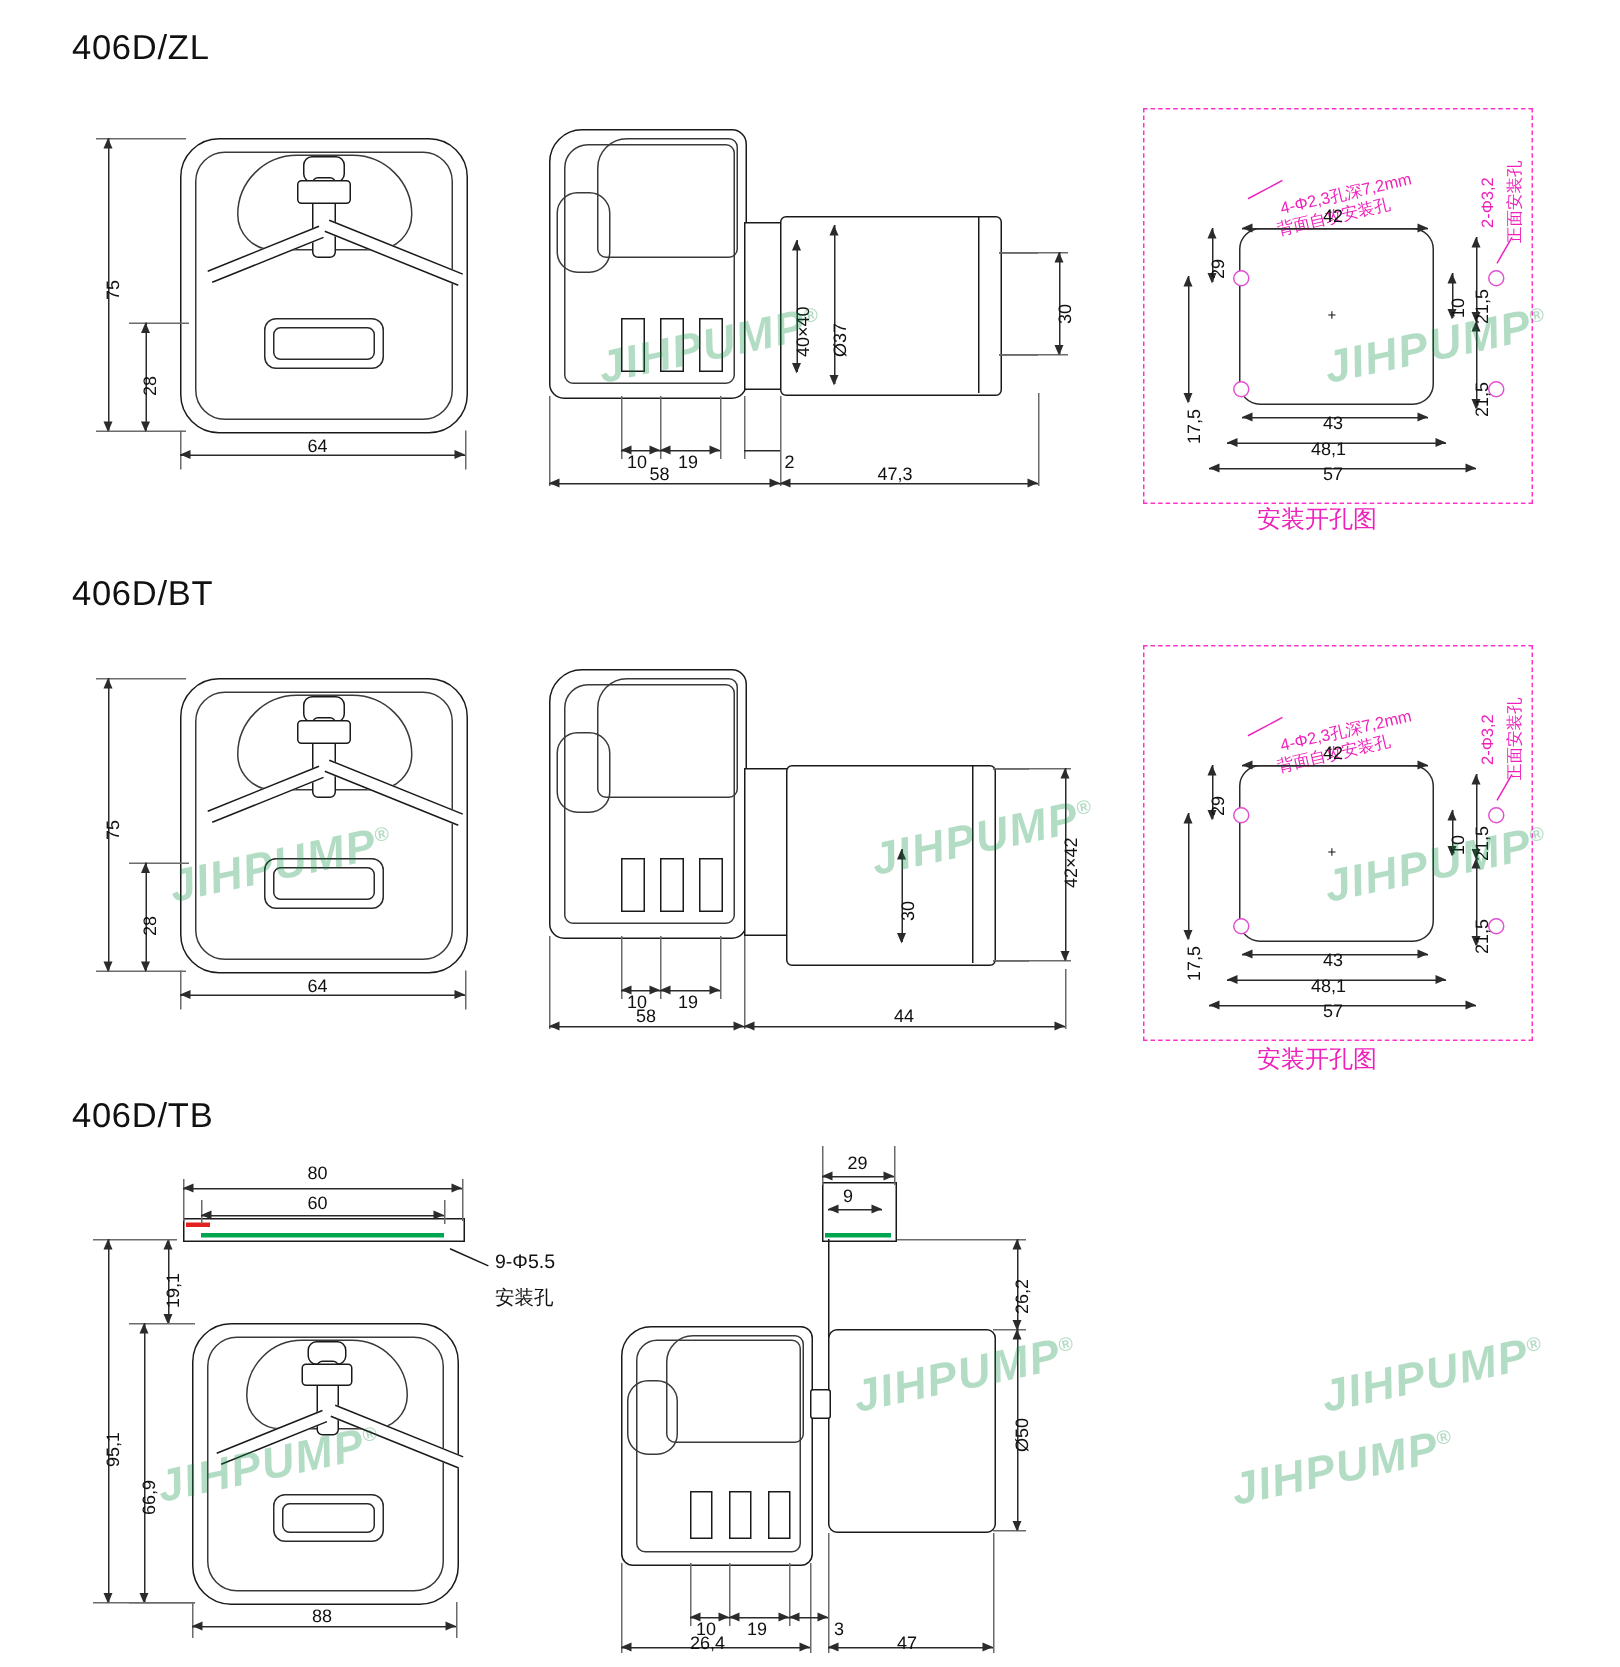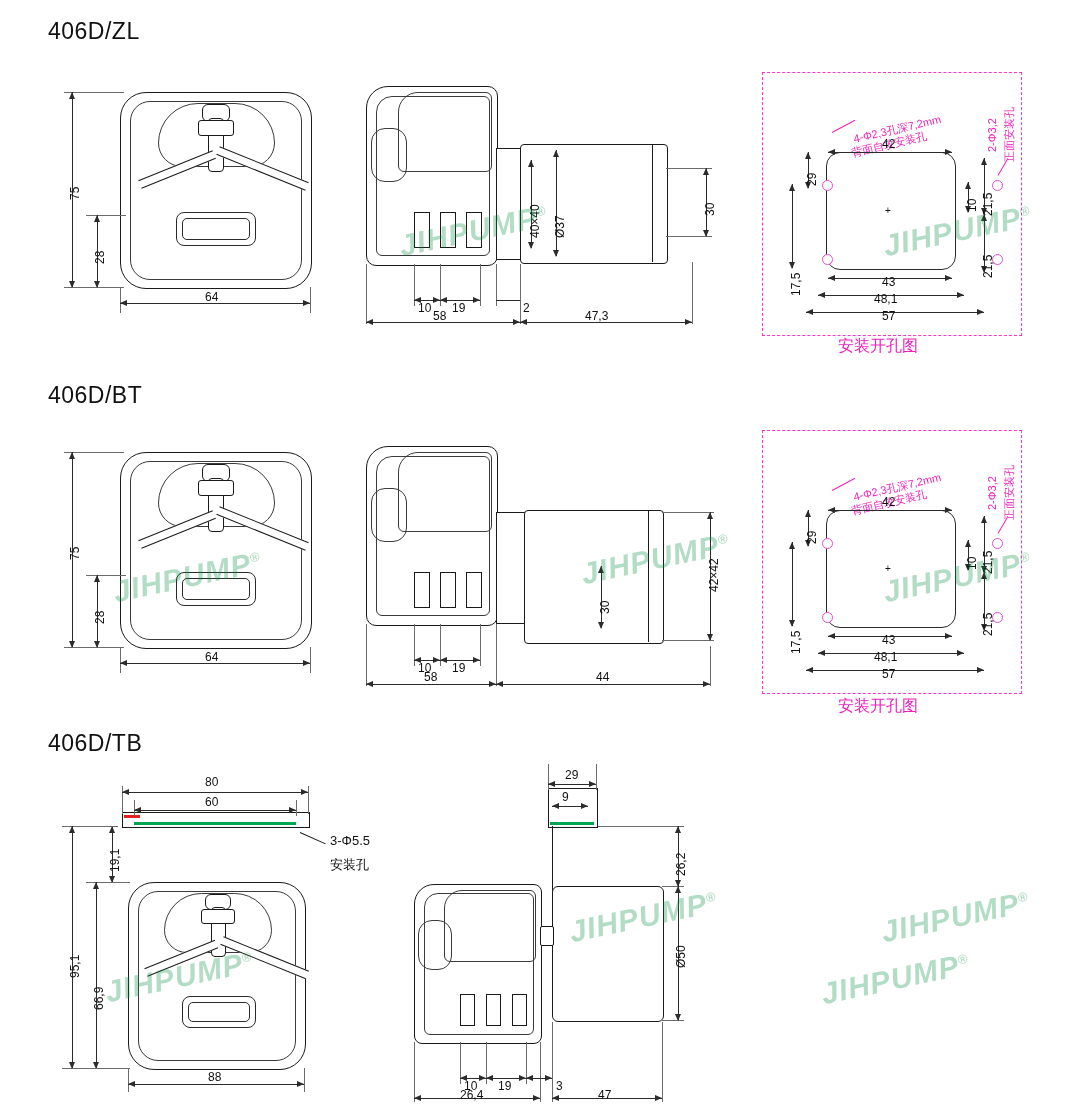--- a/index.html
+++ b/index.html
@@ -514,21 +514,21 @@
     <div class="dimtxt" style="left:205px;top:775px;">80</div>
 
     <div class="extln" style="left:134px;top:800px;height:16px;"></div>
     <div class="extln" style="left:296px;top:800px;height:16px;"></div>
     <div class="dimln" style="left:134px;top:810px;width:162px;"></div>
     <div class="arrow l" style="left:134px;top:807px;"></div>
     <div class="arrow r" style="left:289px;top:807px;"></div>
     <div class="dimtxt" style="left:205px;top:795px;">60</div>
 
     <div class="ln h" style="left:300px;top:832px;width:28px;transform:rotate(24deg);transform-origin:0 50%;background:#1a1a1a;"></div>
-    <div class="dimtxt" style="left:330px;top:833px;font-size:13px;">3-Φ5.5</div>
+    <div class="dimtxt" style="left:330px;top:833px;font-size:13px;">9-Φ5.5</div>
     <div class="dimtxt" style="left:330px;top:856px;font-size:13px;">安装孔</div>
 
     <div class="dimln" style="left:112px;top:826px;width:1px;height:56px;background:#2b2b2b;"></div>
     <div class="arrowv u" style="left:109px;top:826px;"></div>
     <div class="arrowv d" style="left:109px;top:876px;"></div>
     <div class="dimtxt vert" style="left:108px;top:872px;">19,1</div>
 
     <div class="extlnh" style="left:86px;top:882px;width:44px;"></div>
     <div class="extlnh" style="left:86px;top:1068px;width:44px;"></div>
     <div class="dimln" style="left:96px;top:882px;width:1px;height:186px;background:#2b2b2b;"></div>

